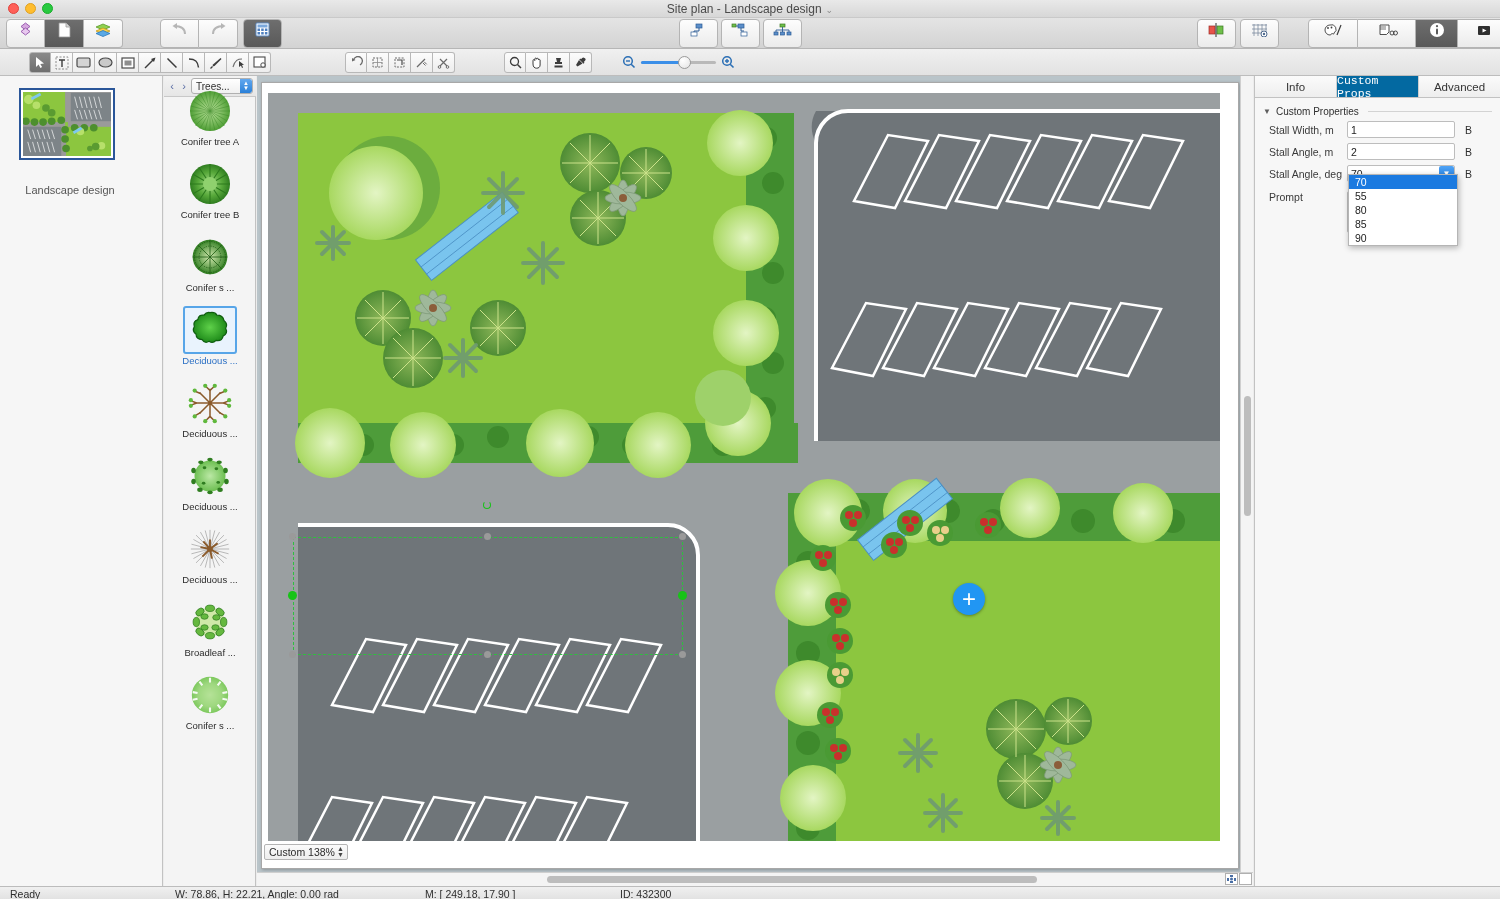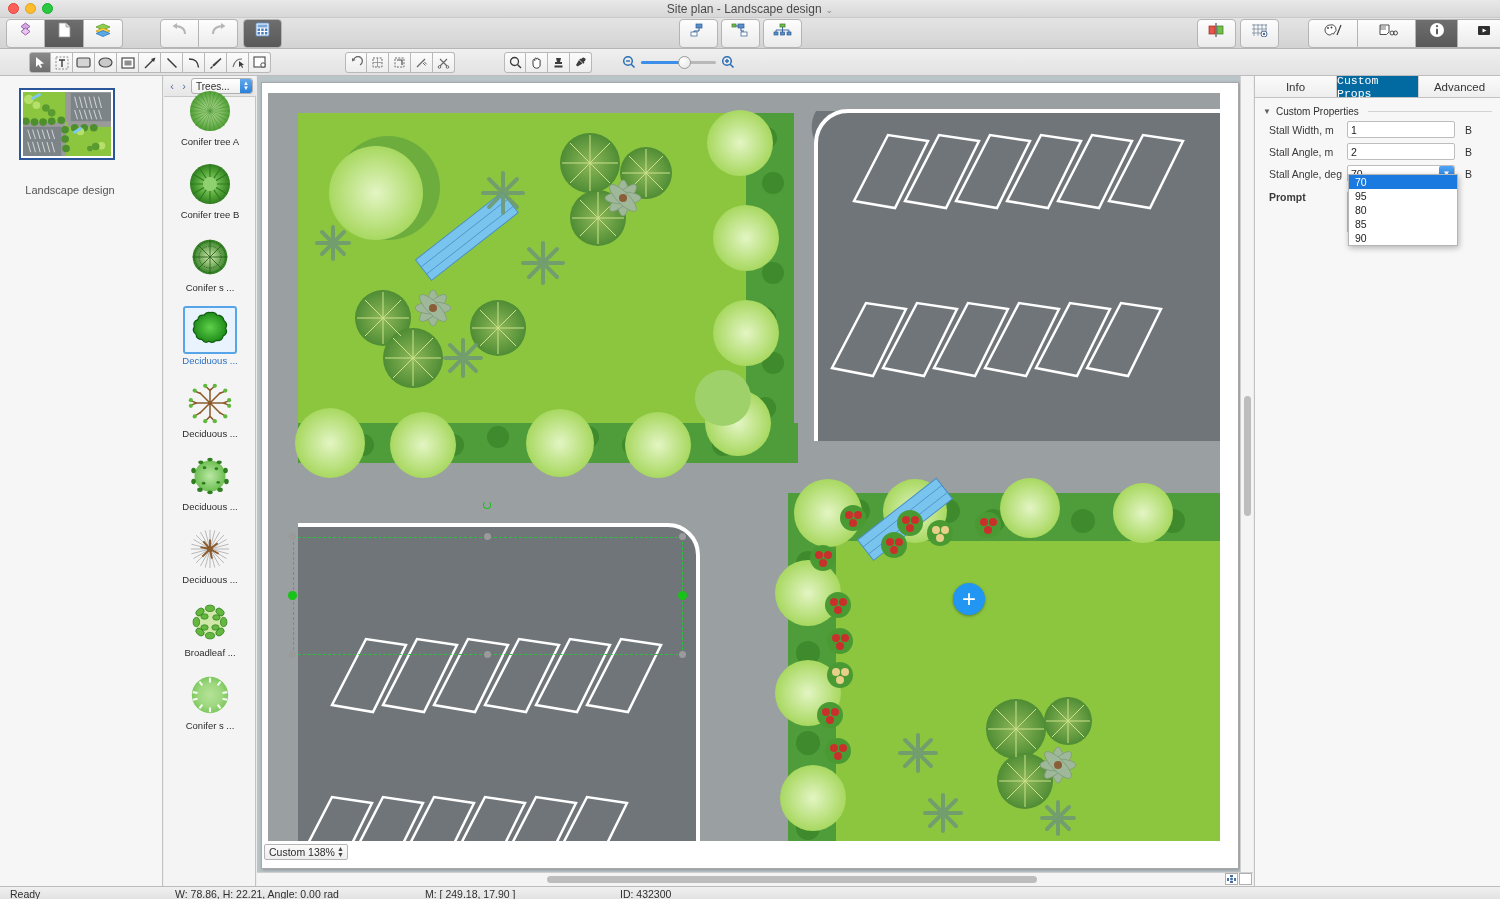--- a/index.html
+++ b/index.html
@@ -199,21 +199,21 @@
   }
   .dropdown{
     position:absolute; left:1348px; top:174px; width:110px;
     background:#fff; border:1px solid #b5b5b5; box-shadow:1px 2px 6px rgba(0,0,0,.28);
     z-index:60;
   }
   .ddopt{ height:14px; padding-left:6px; font-size:10.5px; display:flex; align-items:center; color:#222;}
   .ddopt.sel{ background:#1b7ae0; color:#fff; }
 
   .promptrow{ display:flex; margin-top:8px; padding-left:14px;}
-  .promptlabel{ width:78px; font-size:10.5px; color:#3a3a3a;font-weight:bold;}
+  .promptlabel{ width:78px; font-size:10.5px; color:#3a3a3a;}
   .promptbox{ width:108px; height:42px; background:#fff; border:1px solid #bdbdbd; border-radius:2px;}
 
   
   .statusbarwrap{
     position:absolute; left:0; top:886px; width:1500px; height:13px;
     background:linear-gradient(#f0f0f0,#e2e2e2); border-top:1px solid #bcbcbc;
     font-size:10.5px; color:#2e2e2e;
   }
   .sb{ position:absolute; top:1px; white-space:nowrap; }
 
@@ -1215,21 +1215,21 @@
         <div class="promptbox"><span></span></div>
       </div>
     </div>
   </div>
 
   <div class="dropdown">
     <div class="ddopt sel">
         <span>70</span>
       </div>
     <div class="ddopt">
-        <span>95</span>
+        <span>55</span>
       </div>
     <div class="ddopt">
         <span>80</span>
       </div>
     <div class="ddopt">
         <span>85</span>
       </div>
     <div class="ddopt">
         <span>90</span>
       </div>

